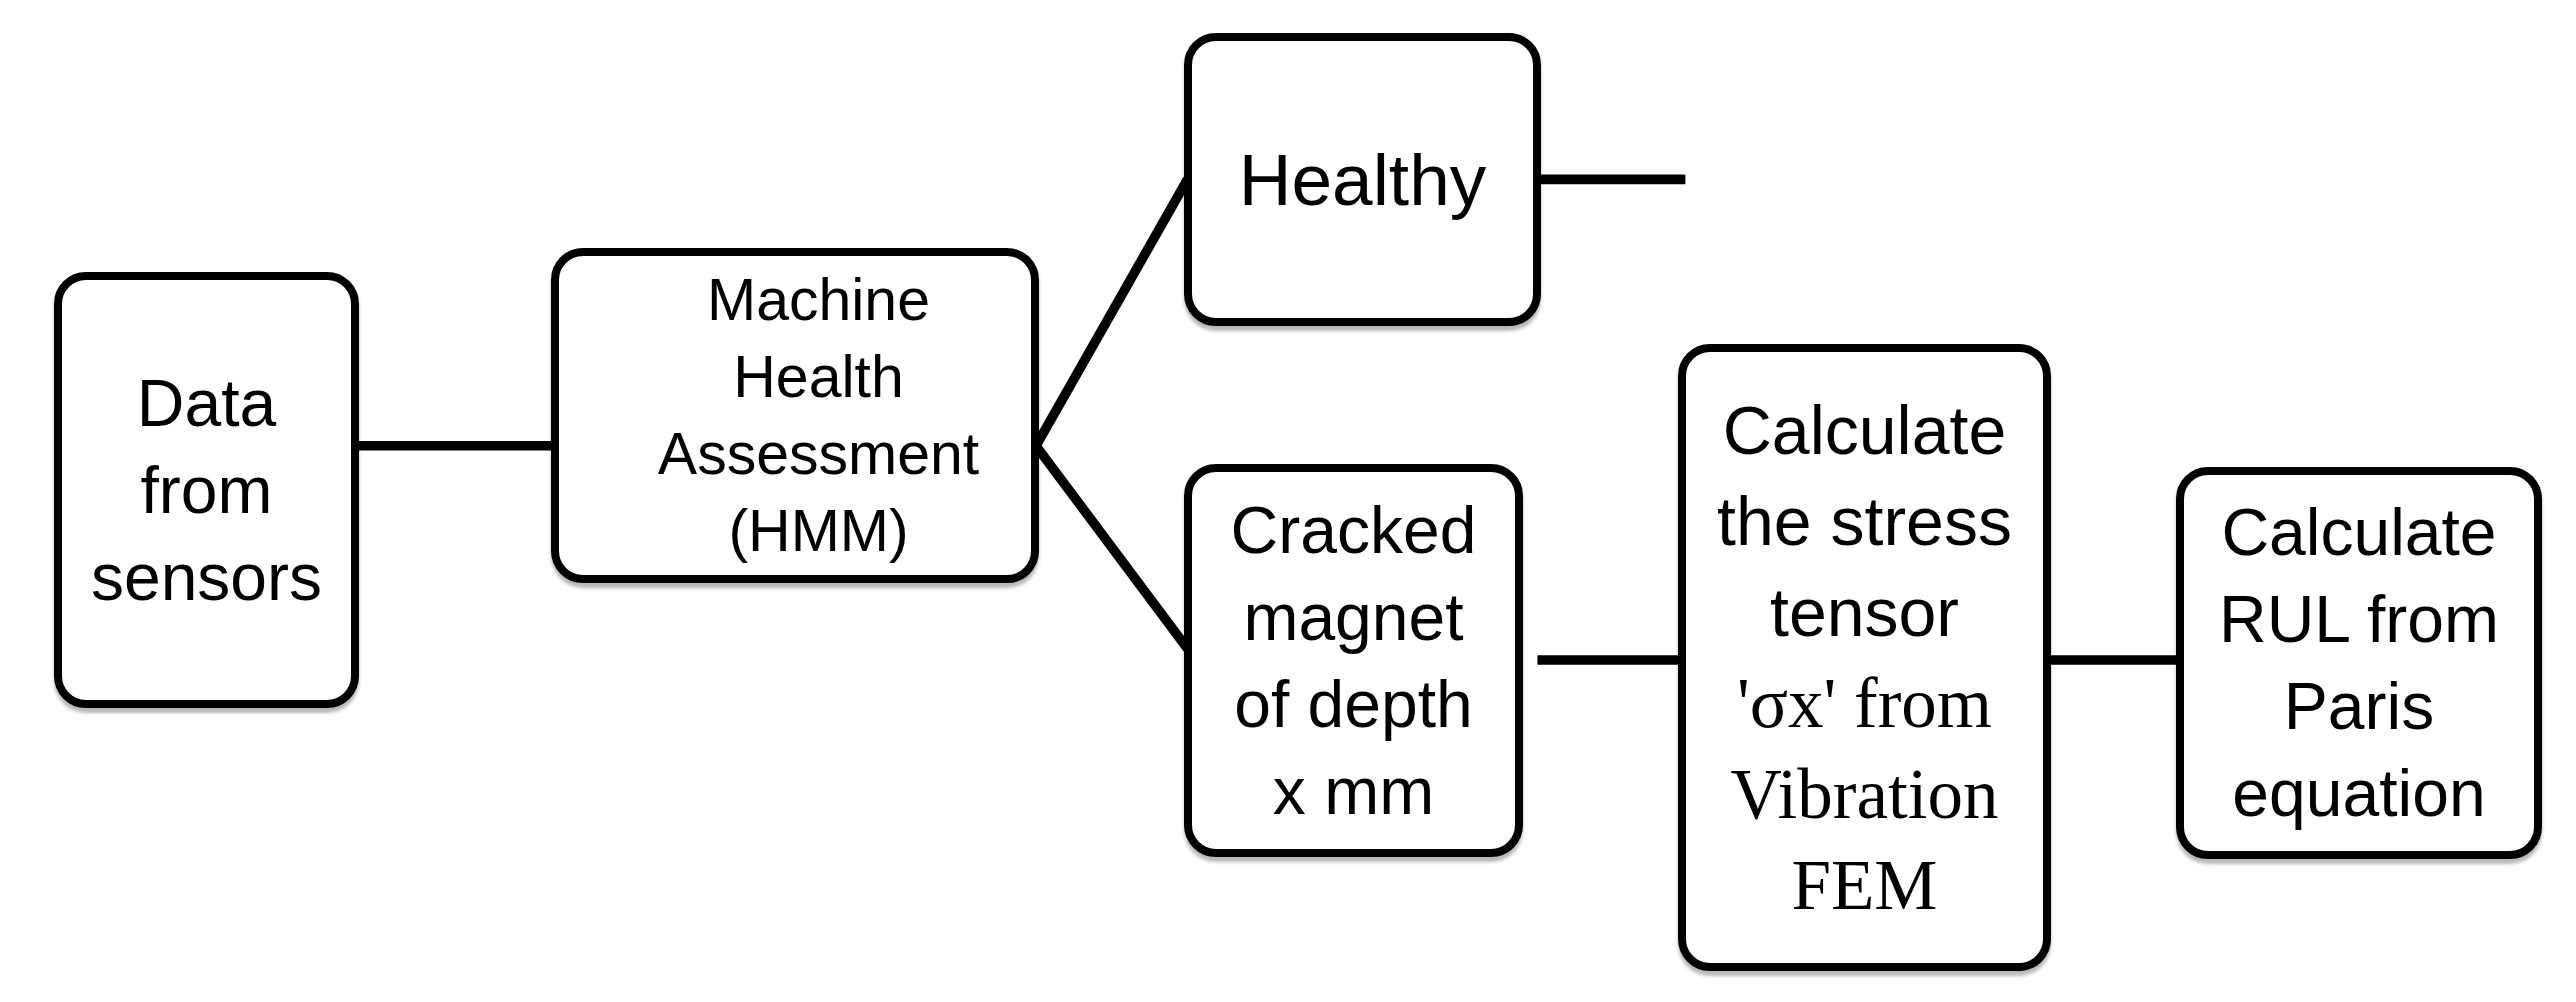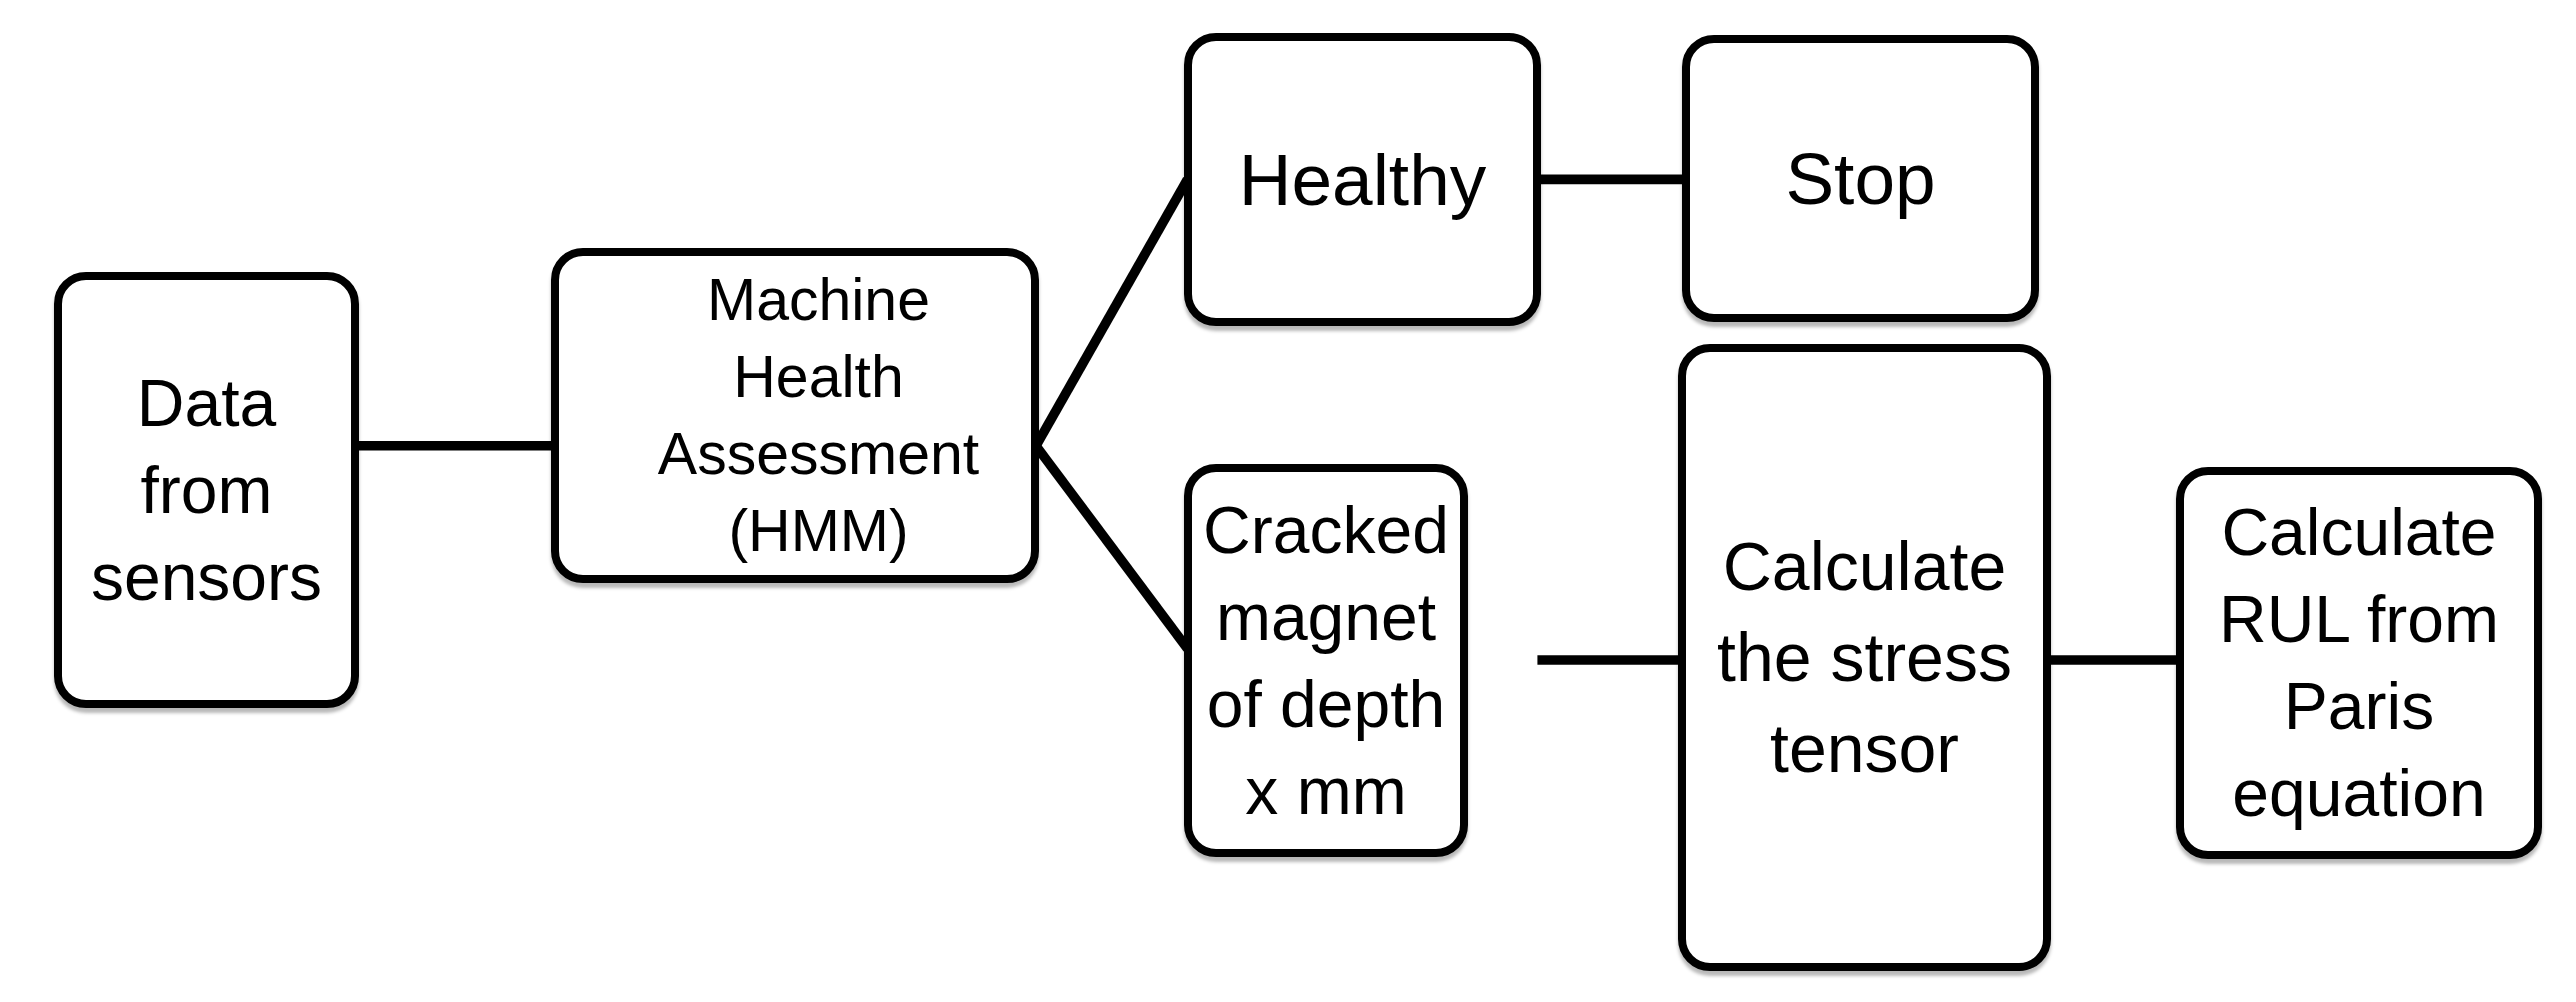--- a/index.html
+++ b/index.html
@@ -39,21 +39,21 @@
   }
   .node .label {
     white-space: pre-line;
     display: block;
   }
   
   .node-sensors  { left: 54px;   top: 272px; width: 305px; height: 436px; font-size: 66px; line-height: 87px; }
   .node-hmm      { left: 551px;  top: 248px; width: 488px; height: 335px; font-size: 59px; line-height: 77px; padding-left: 47px; }
   .node-healthy  { left: 1184px; top: 33px;  width: 357px; height: 293px; font-size: 73px; line-height: 84px; }
   .node-stop     { left: 1682px; top: 35px;  width: 357px; height: 287px; font-size: 73px; line-height: 84px; }
-  .node-cracked  { left: 1184px; top: 464px; width: 284px; height: 393px; font-size: 66px; line-height: 87px; }
+  .node-cracked  { left: 1184px; top: 464px; width: 339px; height: 393px; font-size: 66px; line-height: 87px; }
   .node-stress   { left: 1678px; top: 344px; width: 373px; height: 627px; font-size: 68px; line-height: 91px; }
   .node-rul      { left: 2176px; top: 467px; width: 366px; height: 392px; font-size: 66px; line-height: 87px; }
   .label-serif {
     font-family: "Liberation Serif", serif;
     font-size: 71px;
     line-height: 91px;
     white-space: pre-line;
     display: block;
   }
   .edge-line {
@@ -86,36 +86,36 @@
     <span class="label">Machine
 Health
 Assessment
 (HMM)</span>
   </div>
 
   <div class="node node-healthy">
     <span class="label">Healthy</span>
   </div>
 
-  <div class="node node-stop">
-    <span class="label">Stop</span>
-  </div>
 
   <div class="node node-cracked">
     <span class="label">Cracked
 magnet
 of depth
 x mm</span>
   </div>
 
   <div class="node node-stress">
     <span>
       <span class="label">Calculate
 the stress
 tensor</span>
+        <span class="label-serif">'σx' from
+Vibration
+FEM</span>
     </span>
   </div>
 
   <div class="node node-rul">
     <span class="label">Calculate
 RUL from
 Paris
 equation</span>
   </div>
 

